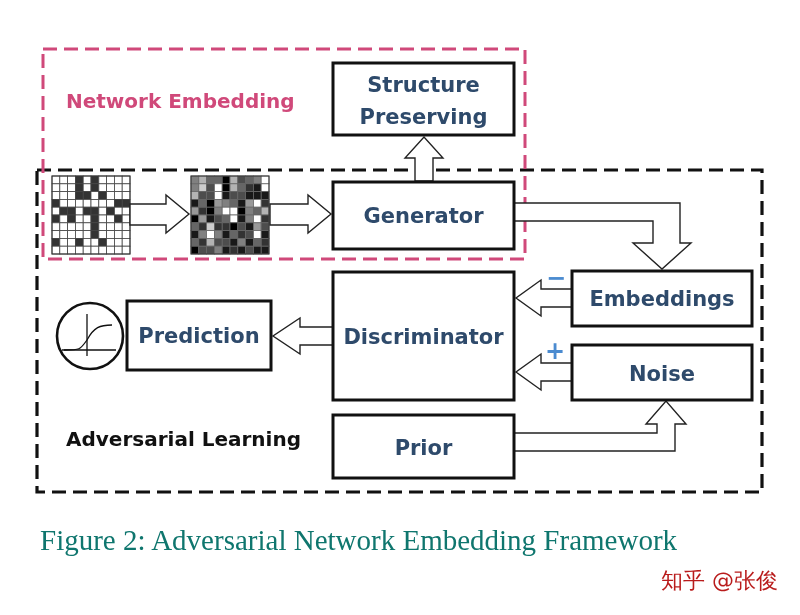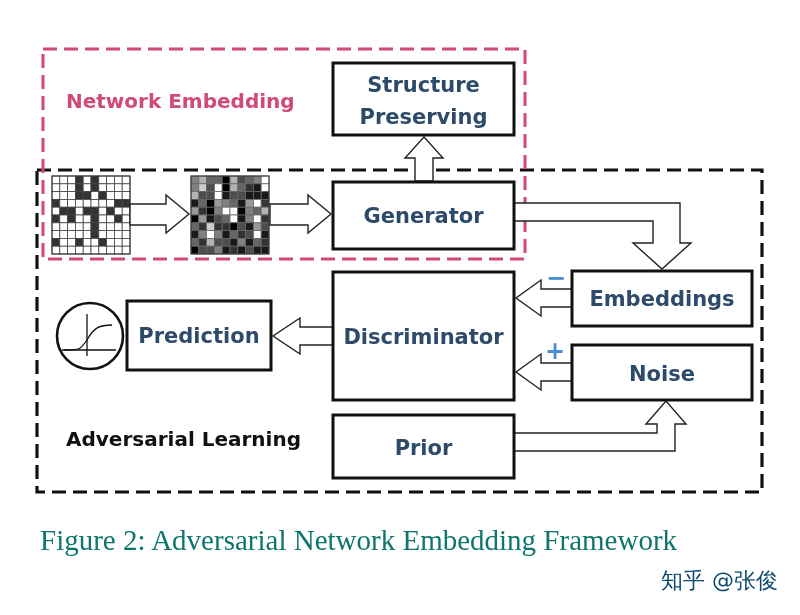--- a/index.html
+++ b/index.html
@@ -3,21 +3,21 @@
 <meta charset="utf-8">
 <style>
   html, body { margin: 0; padding: 0; background: #ffffff; }
   body { width: 800px; height: 615px; position: relative; overflow: hidden; font-family: "DejaVu Sans", sans-serif; }
   #canvas { position: absolute; left: 0; top: 0; }
   .box-label { font-family: "DejaVu Sans", sans-serif; font-weight: bold; fill: #2e4a6b; font-size: 21px; }
   .region-label-pink { font-family: "DejaVu Sans", sans-serif; font-weight: bold; fill: #d0497a; font-size: 20px; }
   .region-label-black { font-family: "DejaVu Sans", sans-serif; font-weight: bold; fill: #111; font-size: 20px; }
   .sign { font-family: "DejaVu Sans", sans-serif; font-weight: bold; fill: #4b8bd0; font-size: 24px; }
   .caption { position: absolute; left: 40px; top: 524px; font-family: "Liberation Serif", "DejaVu Serif", serif; font-size: 29px; color: #0f766e; white-space: nowrap; }
-  .watermark { position: absolute; right: 22px; top: 566px; font-family: "DejaVu Sans", sans-serif; font-size: 22px; color: #0c4a6e; white-space: nowrap; }
+  .watermark { position: absolute; right: 22px; top: 566px; font-family: "DejaVu Sans", sans-serif; font-size: 22px; color: #b91c1c; white-space: nowrap; }
 </style>
 </head>
 <body>
 
 <svg id="canvas" width="800" height="615" viewBox="0 0 800 615">
   <defs></defs>
 
   <rect x="37" y="170" width="725" height="322" fill="none" stroke="#111" stroke-width="3.2" stroke-dasharray="14,7"></rect>
 
   <rect x="43" y="49" width="482" height="210" fill="none" stroke="#d0497a" stroke-width="3" stroke-dasharray="14,7"></rect>

